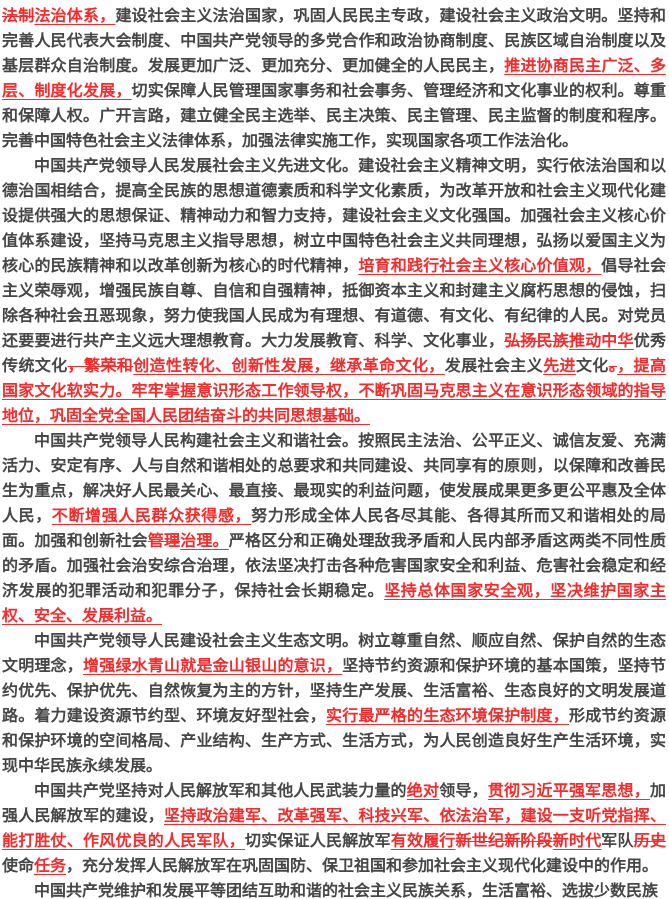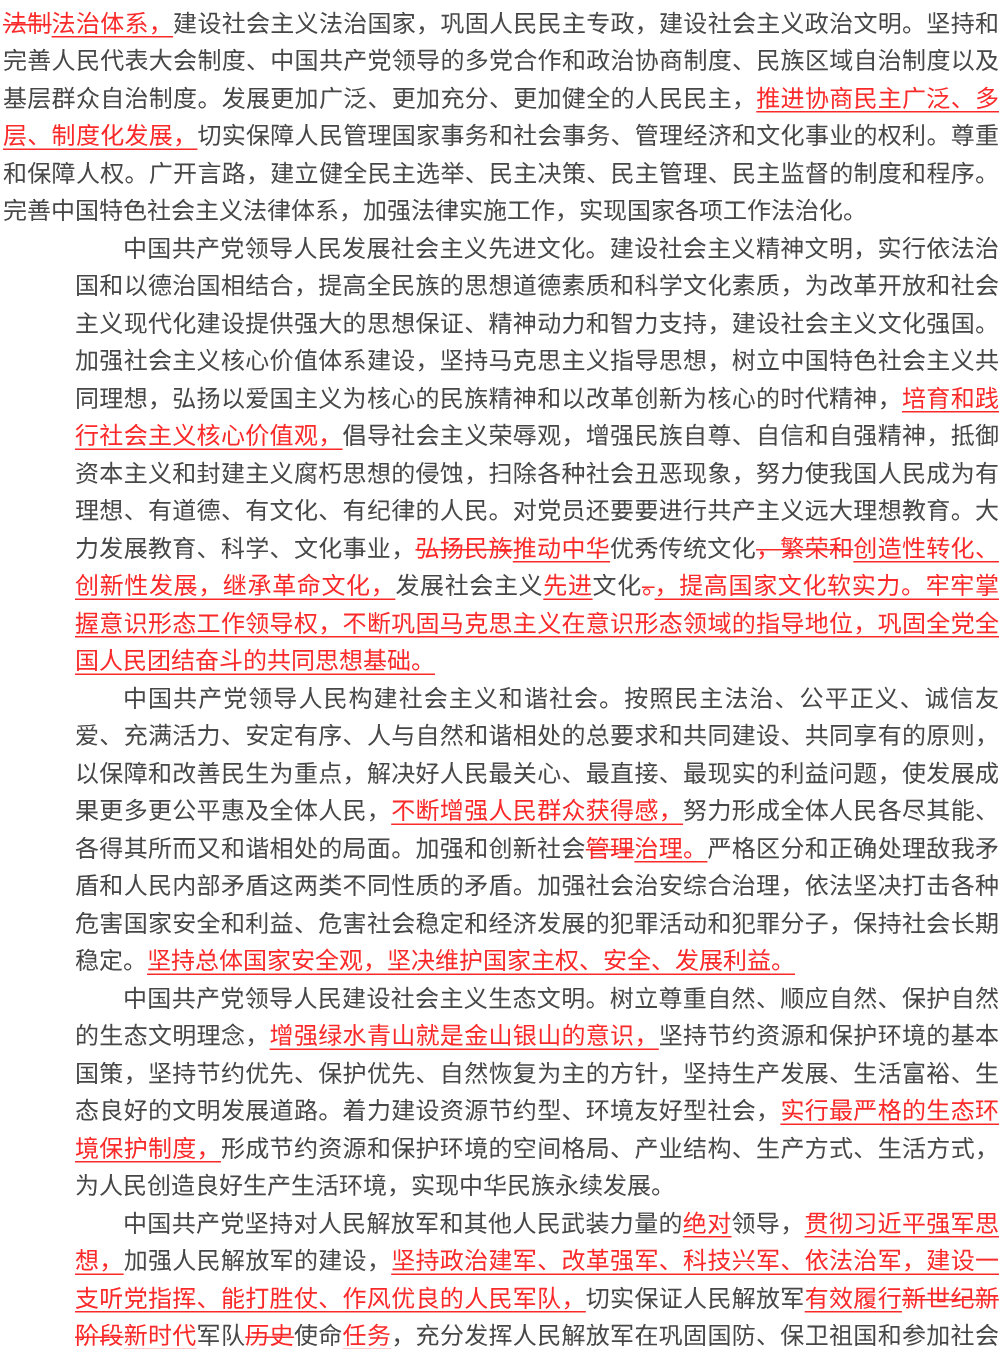--- a/index.html
+++ b/index.html
@@ -17,29 +17,29 @@
     width: 669px;
     height: 766px;
     padding: 3px 3px 0 2px;
     background: var(--page-bg, #ffffff);
     font-family: "DejaVu Sans", sans-serif;
     font-size: 16px;
     line-height: 25px;
     color: var(--text-color, #474747);
     text-align: justify;
     text-justify: inter-ideograph;
+    font-weight: bold;
   }
   .page p {
     margin: 0;
     padding: 0;
     text-indent: 0;
   }
   .page p.indent {
     text-indent: 2em;
-    margin-left: 48px;
   }
   span.run-normal {
     color: var(--text-color, #474747);
   }
   span.run-inserted {
     color: var(--revision-color, #fa2a2a);
     text-decoration: underline;
     text-decoration-thickness: 1px;
     text-underline-offset: 3px;
   }

